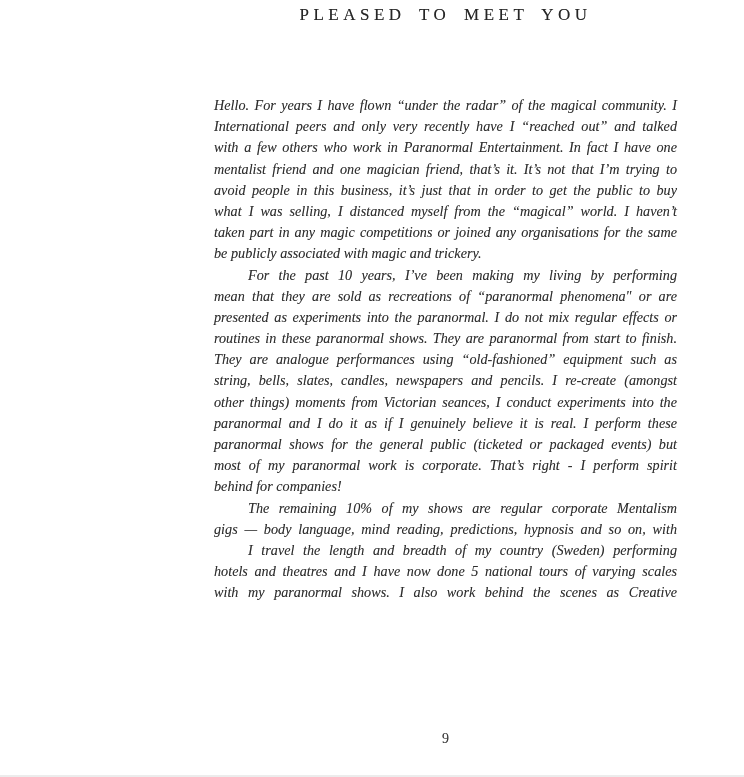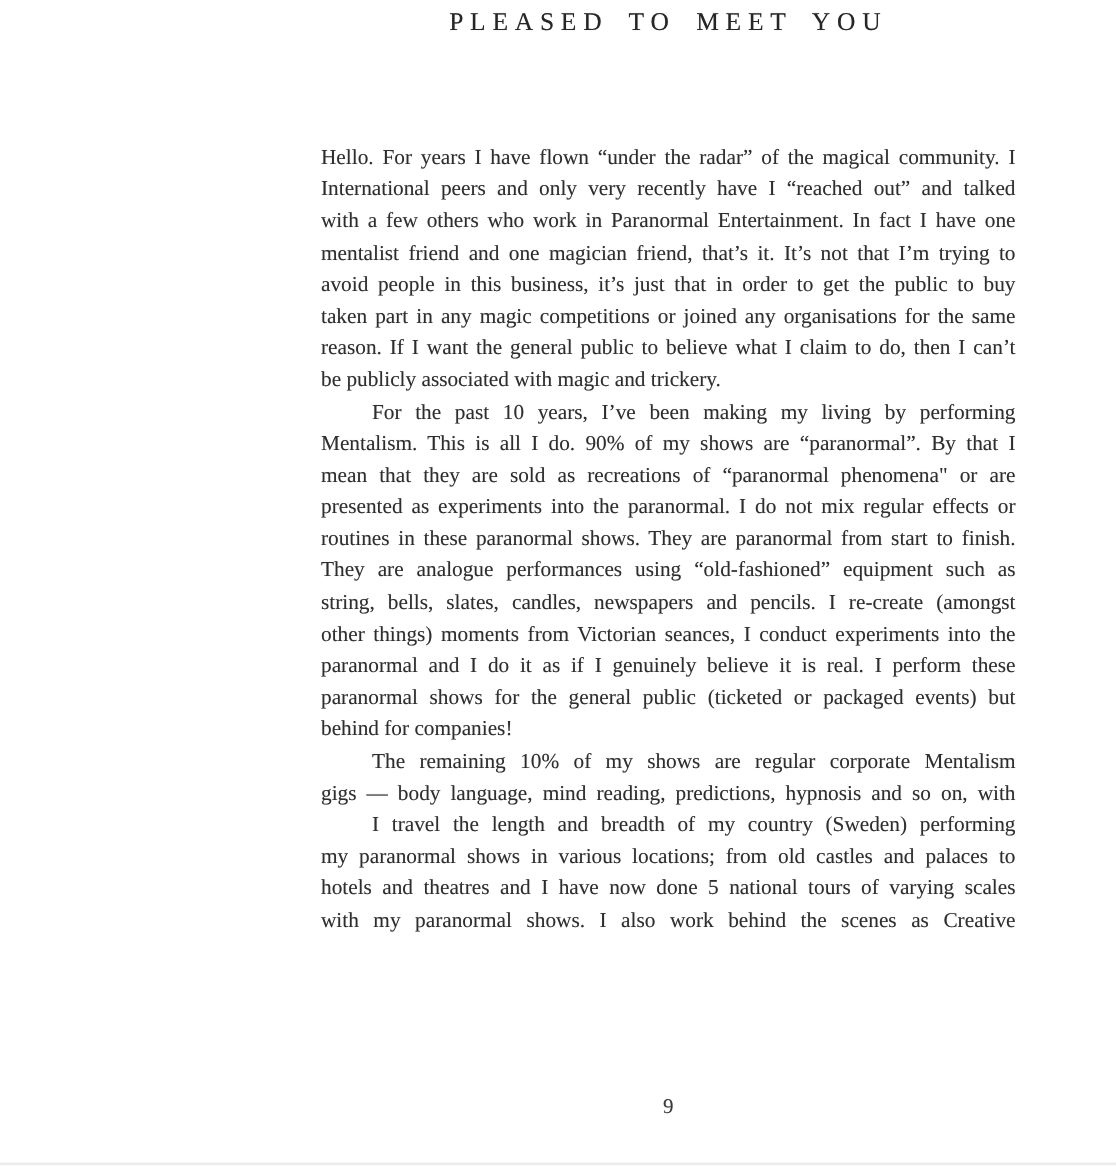--- a/index.html
+++ b/index.html
@@ -42,20 +42,21 @@
     color: #2e2e2e;
     text-shadow: 0 0 0.5px rgba(46,46,46,0.35);
   }
   .line {
     height: 21.2px;
     line-height: 21.2px;
     text-align: justify;
     text-align-last: justify;
     white-space: normal;
     overflow: visible;
+    font-style: italic;
   }
   .line.lastline { text-align-last: left; }
   .line.indent { text-indent: 34px; }
   .page-number {
     position: absolute;
     top: 731px;
     left: 0;
     width: 463px;
     text-align: center;
     font-size: 14px;
@@ -77,38 +78,37 @@
 <div class="page">
   <div class="content-column">
     <div class="chapter-title">PLEASED TO MEET YOU</div>
 
     <div class="body-text">
         <div class="line">Hello. For years I have flown “under the radar” of the magical community. I</div>
         <div class="line">International peers and only very recently have I “reached out” and talked</div>
         <div class="line">with a few others who work in Paranormal Entertainment. In fact I have one</div>
         <div class="line">mentalist friend and one magician friend, that’s it. It’s not that I’m trying to</div>
         <div class="line">avoid people in this business, it’s just that in order to get the public to buy</div>
+        <div class="line">what I was selling, I distanced myself from the “magical” world. I haven’t</div>
         <div class="line">taken part in any magic competitions or joined any organisations for the same</div>
-        <div class="line">reason. If I want the general public to believe what I claim to do, then I can’t</div>
         <div class="line lastline">be publicly associated with magic and trickery.</div>
         <div class="line indent">For the past 10 years, I’ve been making my living by performing</div>
-        <div class="line">Mentalism. This is all I do. 90% of my shows are “paranormal”. By that I</div>
         <div class="line">mean that they are sold as recreations of “paranormal phenomena" or are</div>
         <div class="line">presented as experiments into the paranormal. I do not mix regular effects or</div>
         <div class="line">routines in these paranormal shows. They are paranormal from start to finish.</div>
         <div class="line">They are analogue performances using “old-fashioned” equipment such as</div>
         <div class="line">string, bells, slates, candles, newspapers and pencils. I re-create (amongst</div>
         <div class="line">other things) moments from Victorian seances, I conduct experiments into the</div>
         <div class="line">paranormal and I do it as if I genuinely believe it is real. I perform these</div>
         <div class="line">paranormal shows for the general public (ticketed or packaged events) but</div>
+        <div class="line">most of my paranormal work is corporate. That’s right - I perform spirit</div>
         <div class="line lastline">behind for companies!</div>
         <div class="line indent">The remaining 10% of my shows are regular corporate Mentalism</div>
         <div class="line">gigs — body language, mind reading, predictions, hypnosis and so on, with</div>
         <div class="line indent">I travel the length and breadth of my country (Sweden) performing</div>
-        <div class="line">my paranormal shows in various locations; from old castles and palaces to</div>
         <div class="line">hotels and theatres and I have now done 5 national tours of varying scales</div>
         <div class="line">with my paranormal shows. I also work behind the scenes as Creative</div>
       </div>
 
     <div class="page-number">9</div>
   </div>
   <div class="bottom-edge"></div>
 </div>
 
 </body></html>

